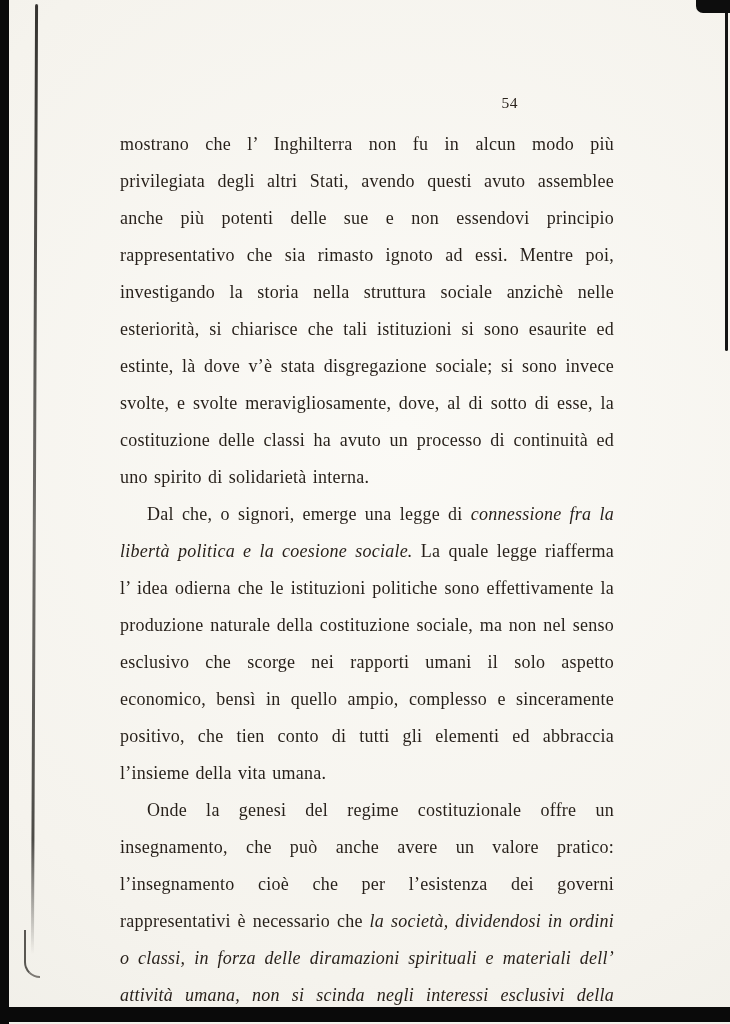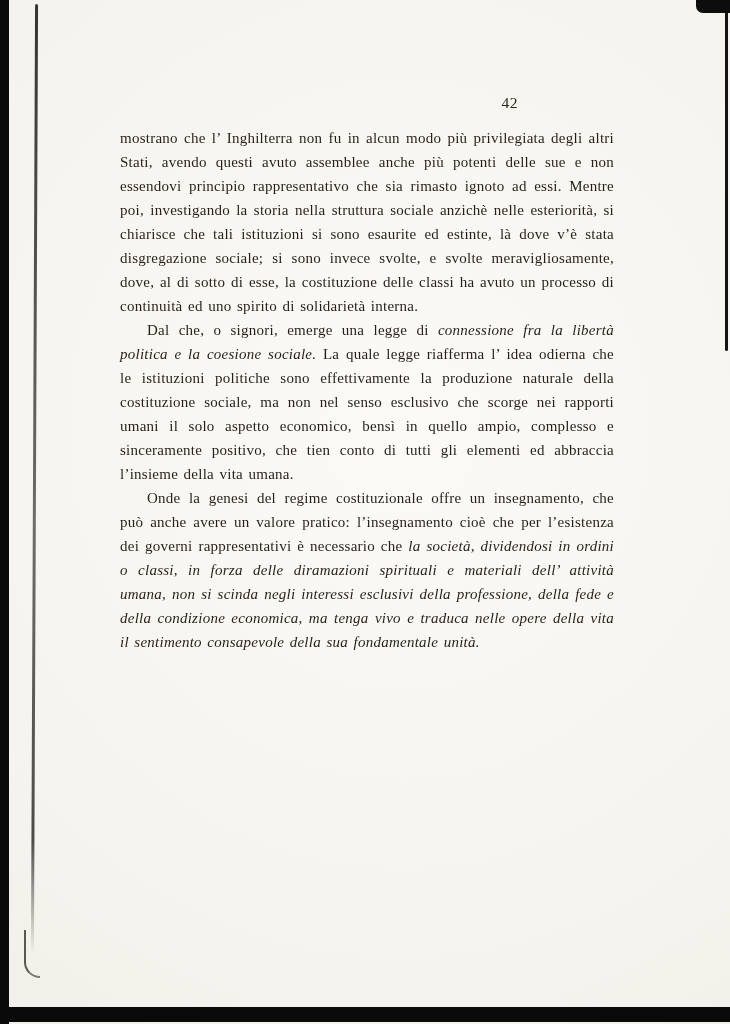--- a/index.html
+++ b/index.html
@@ -76,22 +76,22 @@
   .page-number {
     text-align: right;
     padding-right: 96px;
     font-size: 15.5px;
     letter-spacing: 0.5px;
     margin-bottom: 14px;
     color: #2b241d;
   }
   .para {
     margin: 0;
-    font-size: 15px;
-    line-height: 24px;
+    font-size: 18px;
+    line-height: 37px;
     text-align: justify;
     letter-spacing: 0.25px;
     word-spacing: 1.5px;
   }
   .para.indent {
     text-indent: 27px;
   }
   .run.italic {
     font-style: italic;
   }
@@ -101,21 +101,21 @@
 
 <div class="scan">
   <div class="edge-left"></div>
   <div class="edge-bottom"></div>
   <div class="edge-right"></div>
   <div class="corner-mark"></div>
   <div class="binding-shadow"></div>
   <div class="binding-hook"></div>
 
   <div class="text-block">
-    <div class="page-number">42</div>
+    <div class="page-number">54</div>
 
     <p class="para"><span class="run">mostrano che l’ Inghilterra non fu in alcun modo più privilegiata degli altri Stati, avendo questi avuto assemblee anche più potenti delle sue e non essendovi principio rappresentativo che sia rimasto ignoto ad essi. Mentre poi, investigando la storia nella struttura sociale anzichè nelle esteriorità, si chiarisce che tali istituzioni si sono esaurite ed estinte, là dove v’è stata disgregazione sociale; si sono invece svolte, e svolte meravigliosamente, dove, al di sotto di esse, la costituzione delle classi ha avuto un processo di continuità ed uno spirito di solidarietà interna.</span></p>
 
     <p class="para indent"><span class="run">Dal che, o signori, emerge una legge di </span><span class="run italic">connessione fra la libertà politica e la coesione sociale.</span><span class="run"> La quale legge riafferma l’ idea odierna che le istituzioni politiche sono effettivamente la produzione naturale della costituzione sociale, ma non nel senso esclusivo che scorge nei rapporti umani il solo aspetto economico, bensì in quello ampio, complesso e sinceramente positivo, che tien conto di tutti gli elementi ed abbraccia l’insieme della vita umana.</span></p>
 
     <p class="para indent"><span class="run">Onde la genesi del regime costituzionale offre un insegnamento, che può anche avere un valore pratico: l’insegnamento cioè che per l’esistenza dei governi rappresentativi è necessario che </span><span class="run italic">la società, dividendosi in ordini o classi, in forza delle diramazioni spirituali e materiali dell’ attività umana, non si scinda negli interessi esclusivi della professione, della fede e della condizione economica, ma tenga vivo e traduca nelle opere della vita il sentimento consapevole della sua fondamentale unità.</span></p>
   </div>
 </div>
 
 </body></html>

